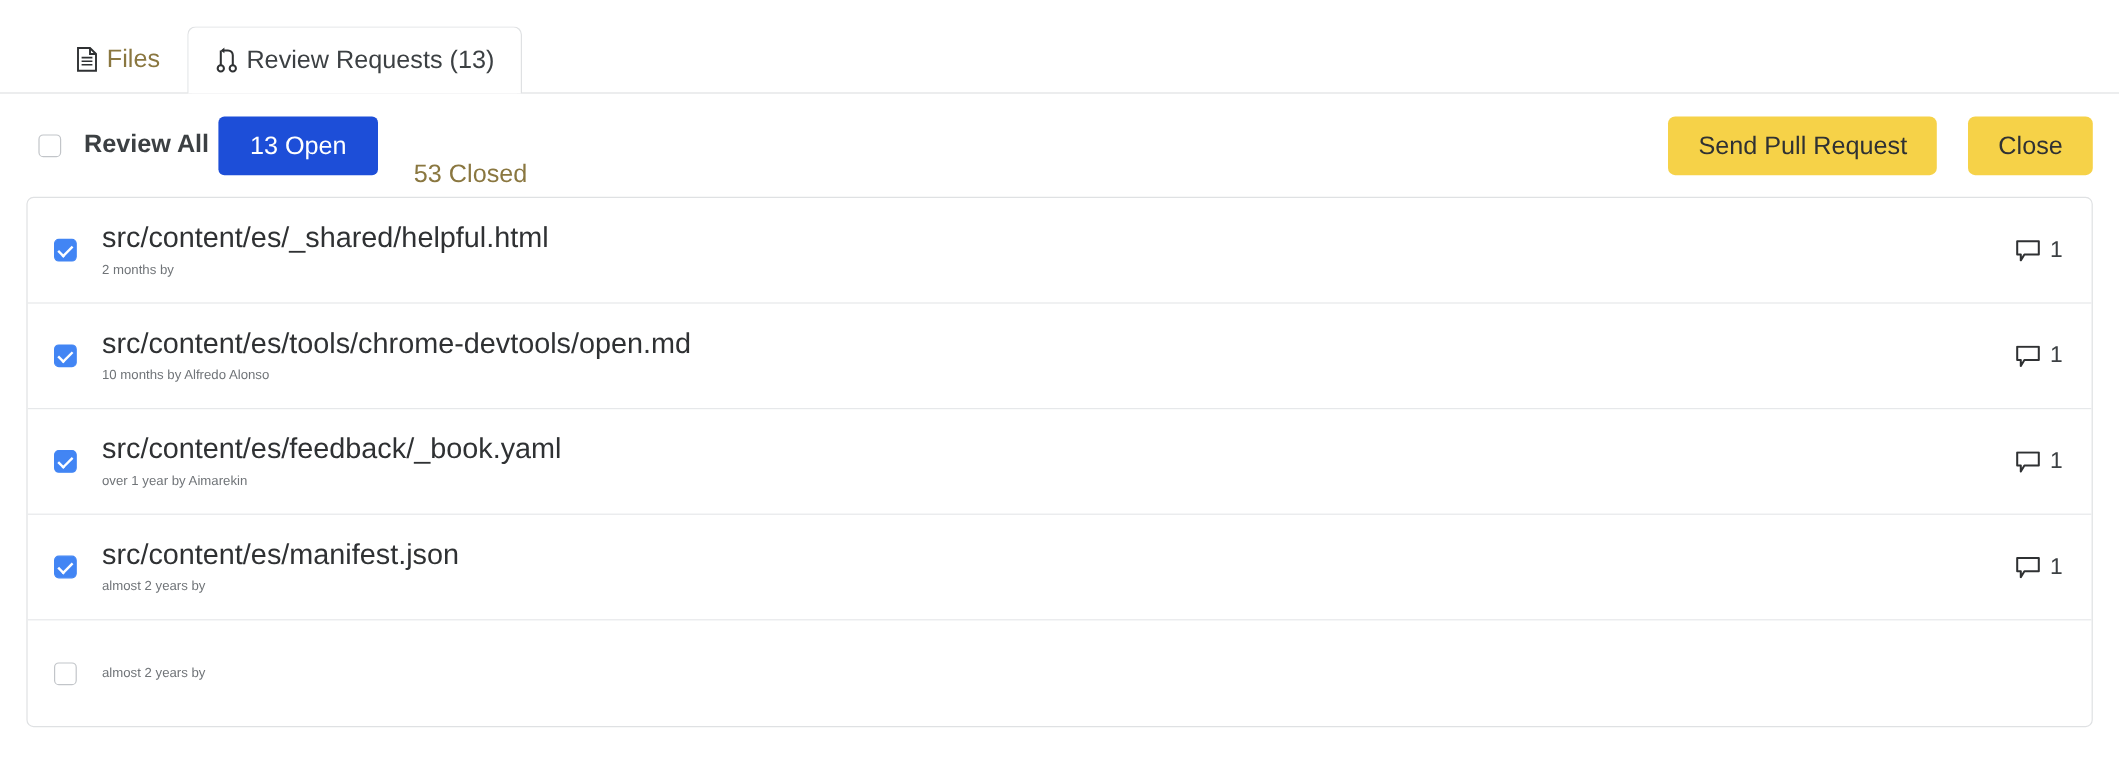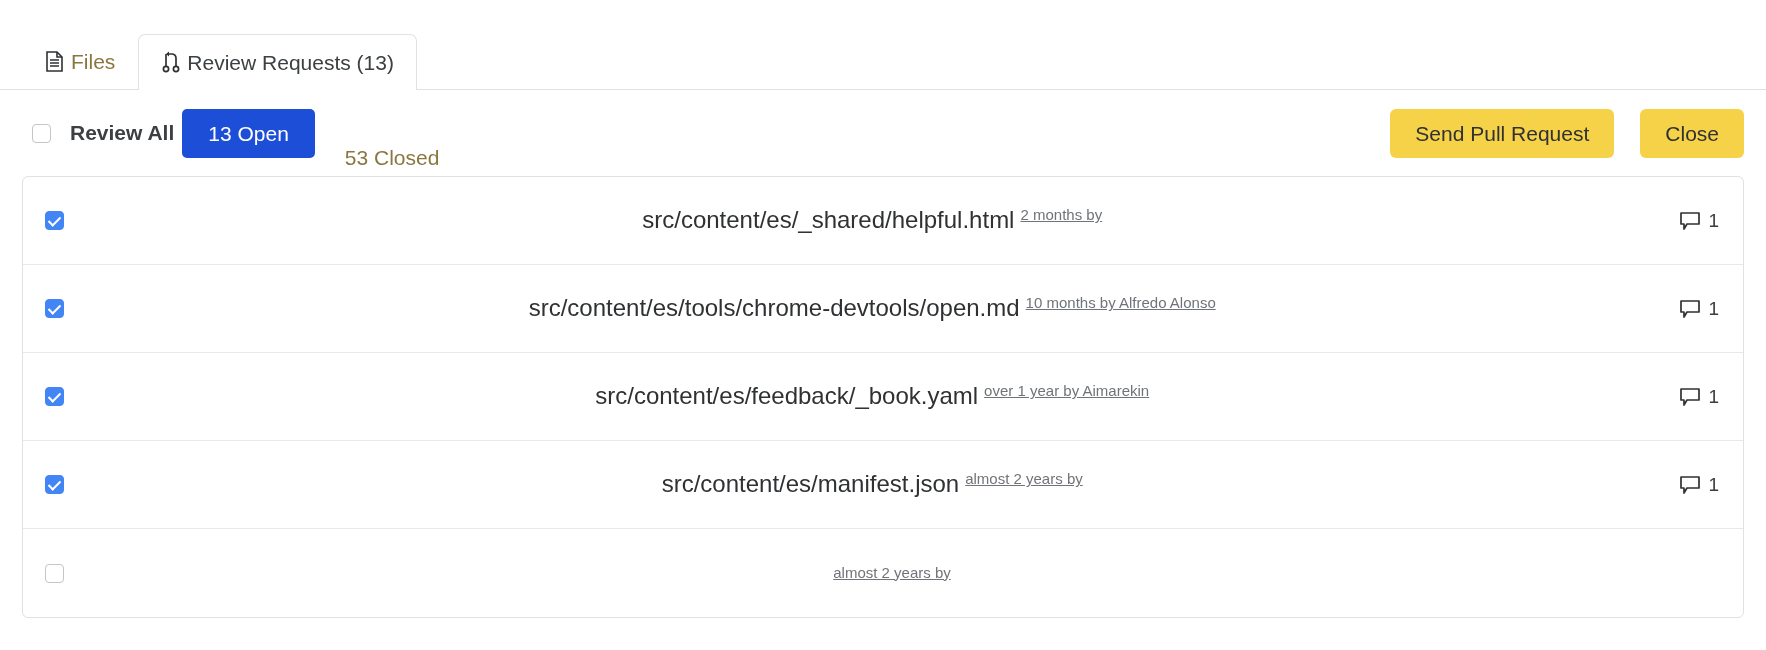--- a/index.html
+++ b/index.html
@@ -8,24 +8,24 @@
     width: 1766px;
     height: 650px;
     background: #ffffff;
     font-family: "Liberation Sans", sans-serif;
     overflow: hidden;
   }
 
   
   .tabbar {
     position: relative;
-    height: 90px;
+    height: 78px;
     display: flex;
     align-items: flex-end;
-    padding-left: 22px;
+    padding-left: 40px;
     border-bottom: 1px solid #dfe1e3;
   }
 
   .tab {
     display: flex;
     align-items: center;
     gap: 7px;
     height: 56px;
     padding: 0 22px;
     font-size: 21px;
@@ -170,41 +170,40 @@
   }
 
   .row:last-child { border-bottom: none; }
 
   .row-cbx { margin-right: 21px; }
 
   .row-main {
     flex: 1 1 auto;
     min-width: 0;
     display: flex;
-    flex-direction: row;
+    flex-direction: column;
     justify-content: center;
     gap: 6px;
   }
 
   .row-title {
     font-size: 24px;
     color: #2f3133;
     line-height: 1.1;
     white-space: nowrap;
     overflow: hidden;
     text-overflow: ellipsis;
     cursor: pointer;
   }
 
   .row-meta {
-    font-size: 15px;
+    font-size: 11px;
     color: #707478;
     line-height: 1.1;
     white-space: nowrap;
-    text-decoration: underline;
   }
 
   .row-right {
     display: flex;
     align-items: center;
     gap: 7px;
     flex: 0 0 auto;
     color: #3c4043;
     margin-left: 20px;
   }

